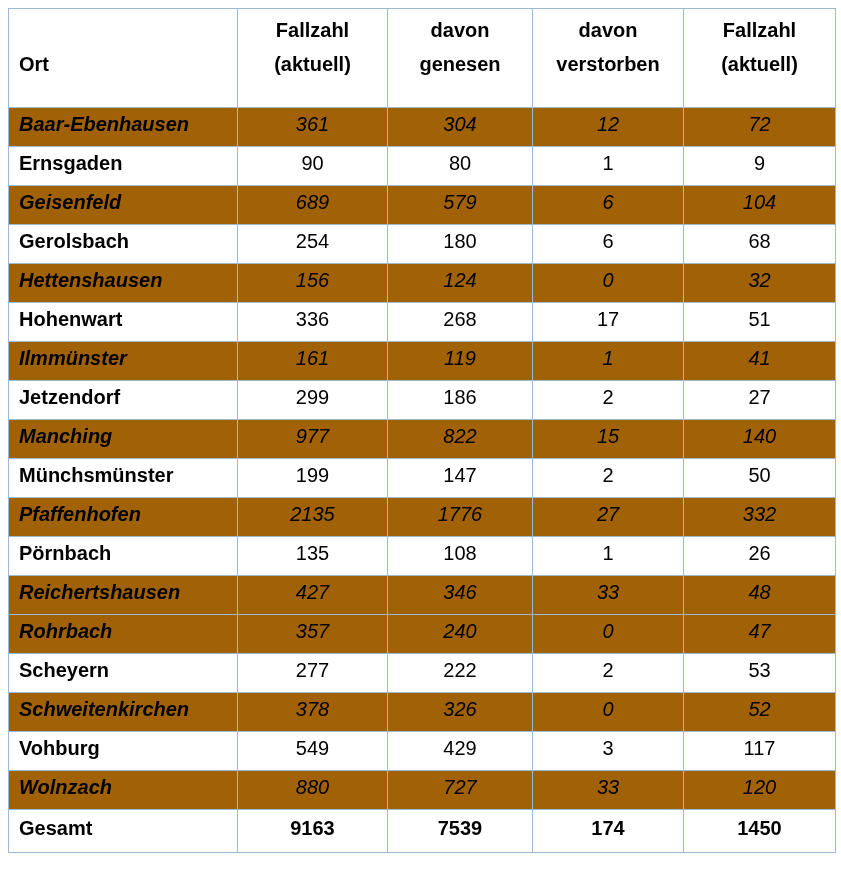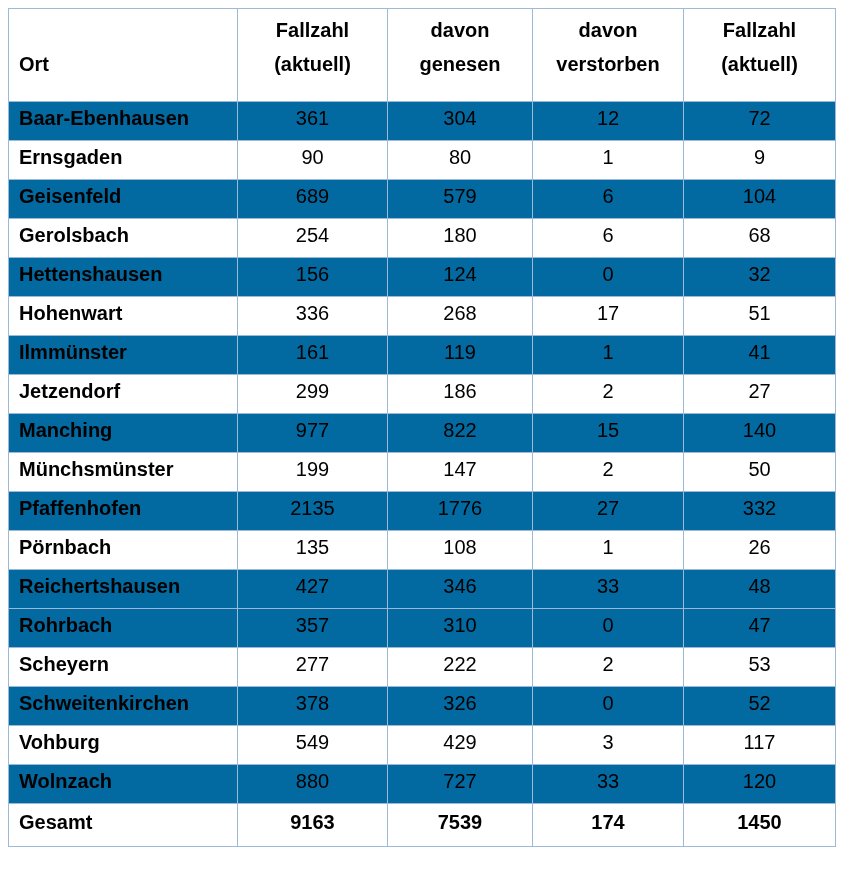--- a/index.html
+++ b/index.html
@@ -21,21 +21,21 @@
   col.c-gen   { width: 145px; }
   col.c-ver   { width: 151px; }
   col.c-akt   { width: 152px; }
   th, td {
     border: 1px solid #9db9d8;
     overflow: hidden;
   }
   thead th {
     height: 68px;
     vertical-align: bottom;
-    padding: 4px 6px 20px 6px;
+    padding: 4px 6px 26px 6px;
     font-size: 20px;
     font-weight: bold;
     text-align: center;
     background: #ffffff;
   }
   thead th.h-ort {
     text-align: left;
     padding-left: 10px;
   }
   thead th .hline {
@@ -48,21 +48,21 @@
     font-size: 20px;
     text-align: center;
     vertical-align: middle;
     background: #ffffff;
   }
   tbody td.ort {
     text-align: left;
     font-weight: bold;
     padding-left: 10px;
   }
-  tbody tr.shaded td { background: #0369a1; }
+  tbody tr.shaded td { background: #a16207; font-style: italic; }
   tbody tr.total td { font-weight: bold; height: 36px; }
 </style>
 </head>
 <body>
 
 <table class="cases">
   <colgroup>
     <col class="c-ort">
       <col class="c-ges">
       <col class="c-gen">
@@ -180,21 +180,21 @@
     <tr class="shaded">
       <td class="ort">Reichertshausen</td>
       <td>427</td>
       <td>346</td>
       <td>33</td>
       <td>48</td>
     </tr>
     <tr class="shaded">
       <td class="ort">Rohrbach</td>
       <td>357</td>
-      <td>310</td>
+      <td>240</td>
       <td>0</td>
       <td>47</td>
     </tr>
     <tr>
       <td class="ort">Scheyern</td>
       <td>277</td>
       <td>222</td>
       <td>2</td>
       <td>53</td>
     </tr>

